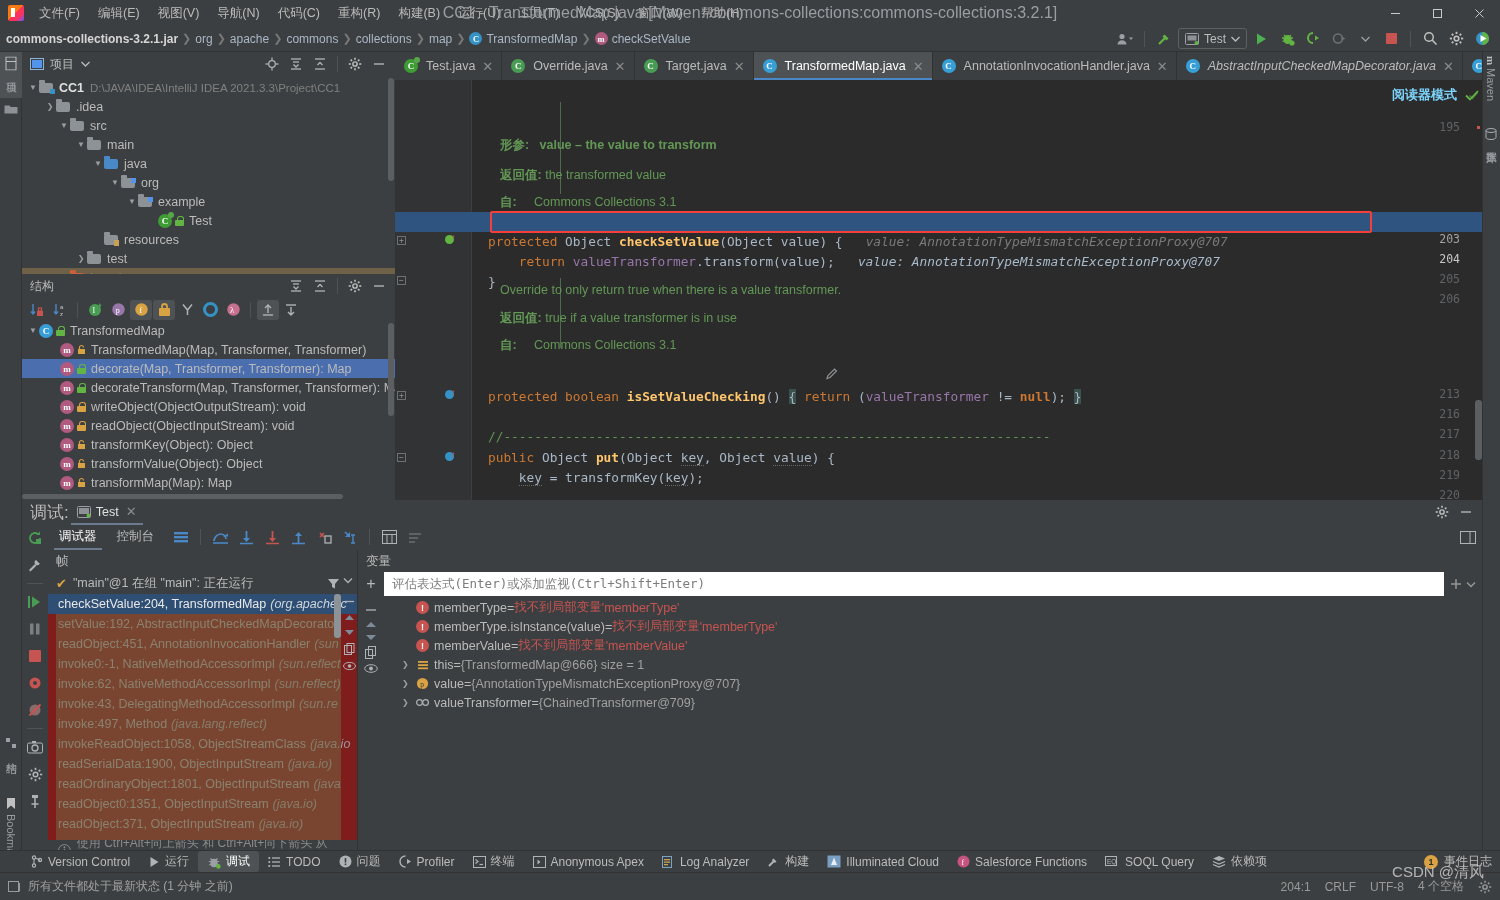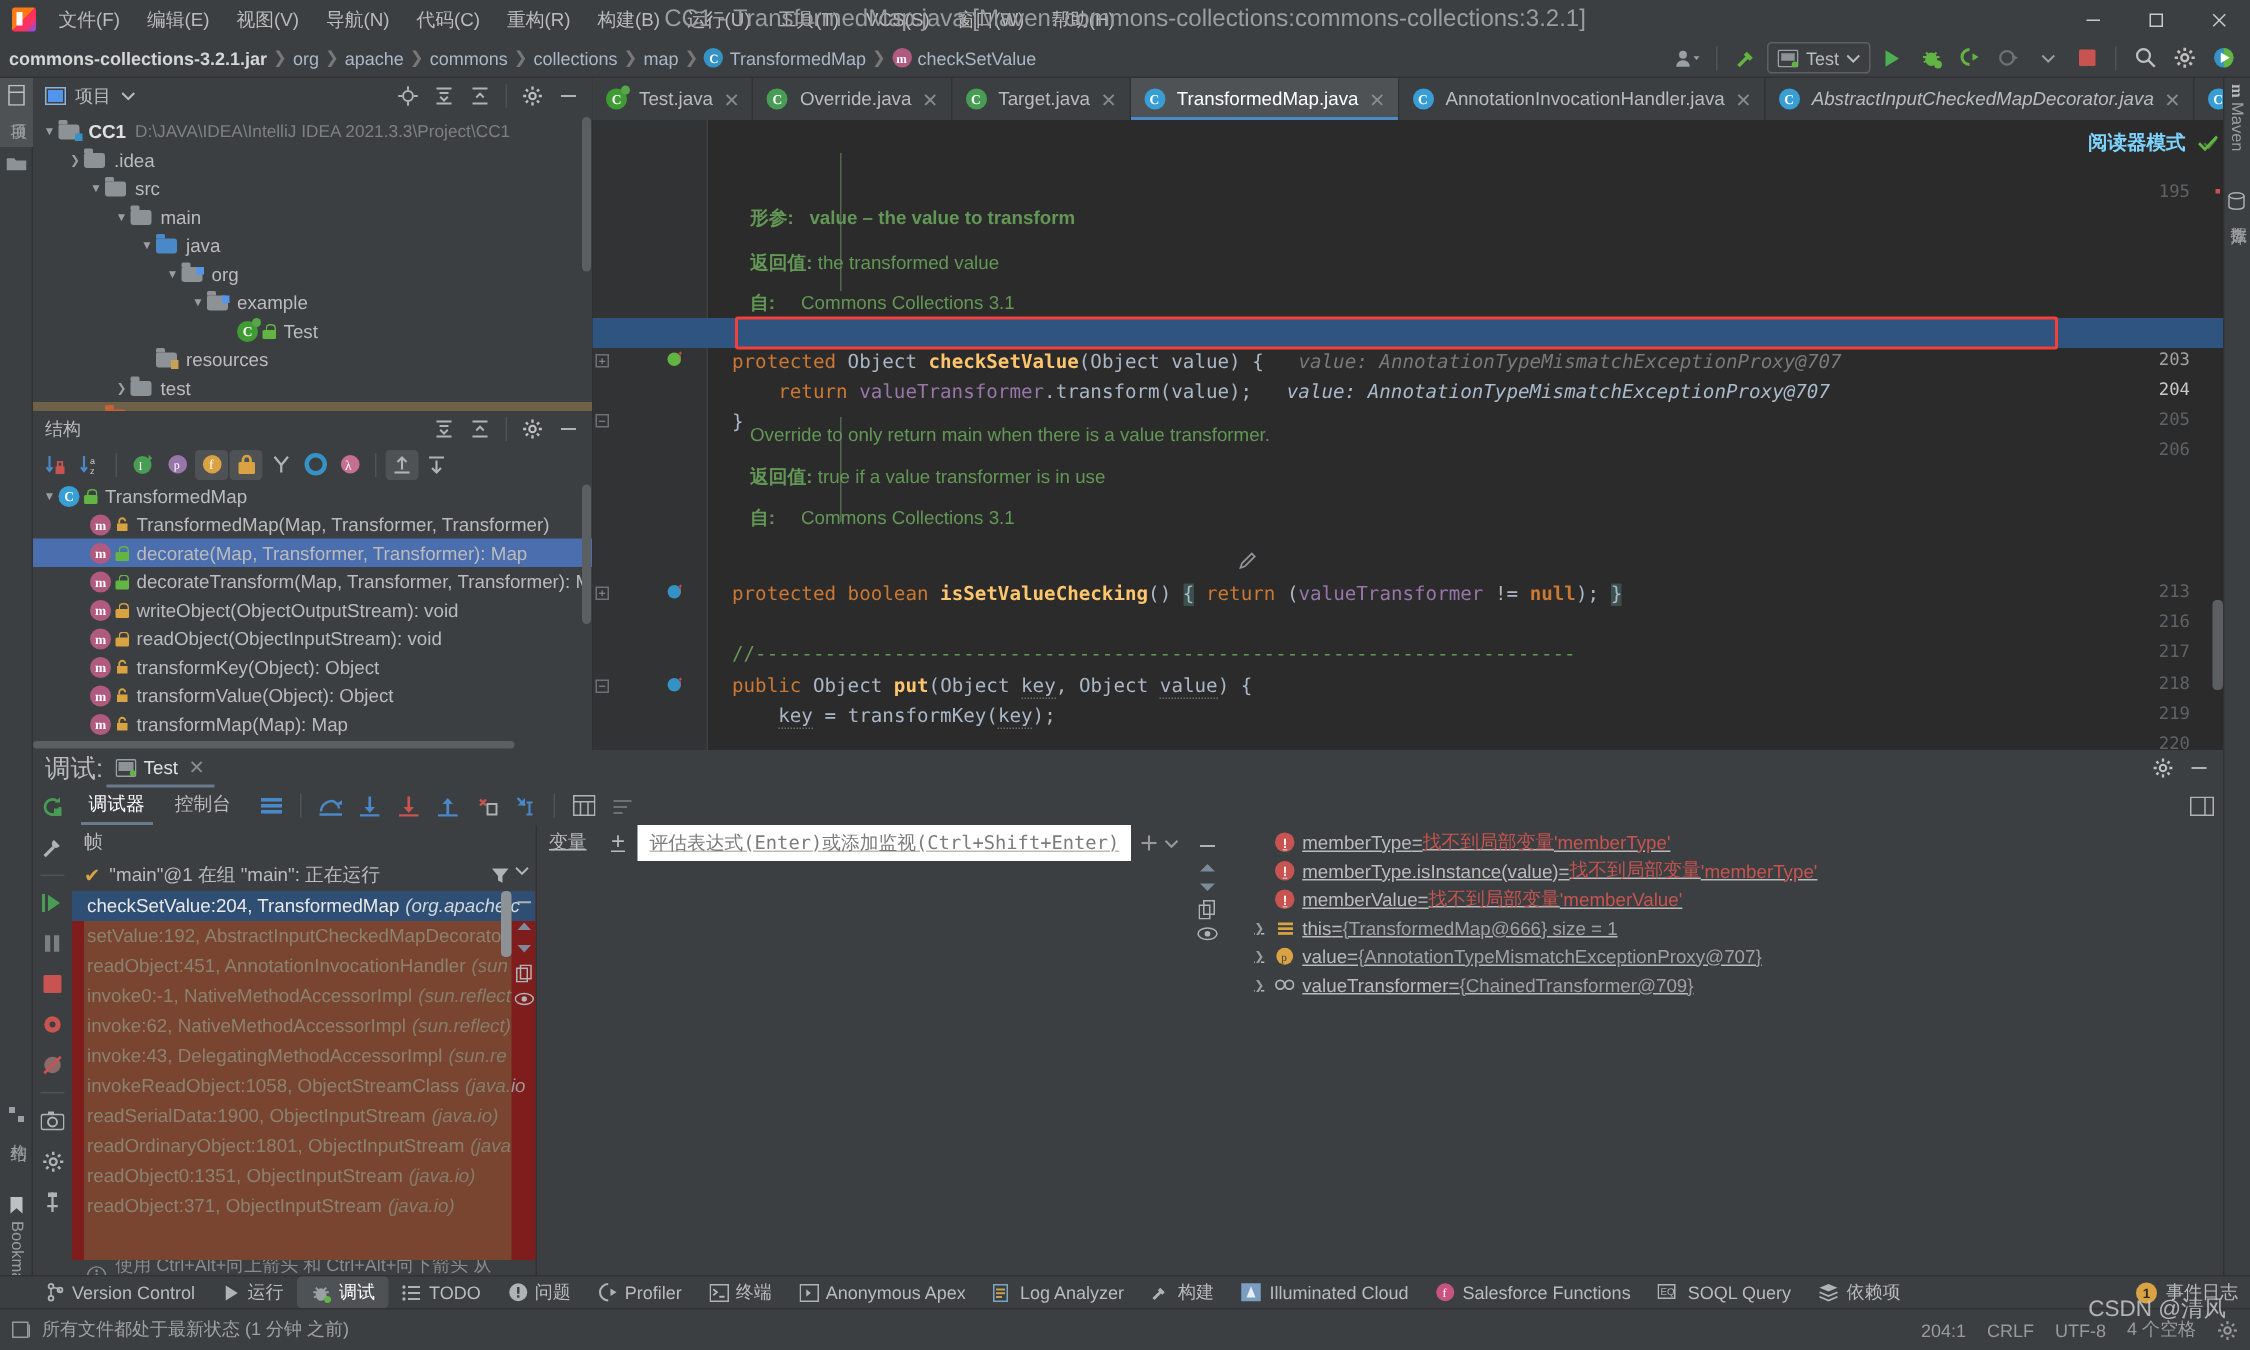--- a/index.html
+++ b/index.html
@@ -136,21 +136,21 @@
   .dpanes { flex:1; display:flex; }
   .frames { width:310px; display:flex; flex-direction:column; border-right:1px solid #323232; position:relative;}
   .paneh { height:22px; display:flex; align-items:center; padding:0 8px; font-size:12.5px; color:#bbbbbb; }
   .thread { height:22px; display:flex; align-items:center; gap:6px; padding:0 4px 0 8px; font-size:12.5px; color:#bbbbbb; }
   .framelist { flex:1; position:relative; overflow:hidden; background:#7f1d1d; }
   .frow { height:20px; display:flex; align-items:center; padding:0 6px 0 10px; font-size:12.5px; white-space:nowrap; color:#a4a4a4; }
   .frow.top { background:#2f4e73; color:#e8e8e8; }
   .frow .pkgn { color:#9a9a9a; font-style:italic; margin-left:4px; }
   .frow.top .pkgn { color:#cfd6dd; }
   .frames-overlay { position:absolute; left:8px; right:16px; top:0; bottom:0; background:rgba(116,102,66,0.55); pointer-events:none; }
-  .vars { flex:1; display:flex; flex-direction:row; position:relative;text-decoration:underline; }
+  .vars { flex:1; display:flex; flex-direction:column; position:relative; }
   .watchbar { display:flex; align-items:stretch; height:24px; }
   .watchplus { width:26px; display:flex; align-items:center; justify-content:center; color:#b9b9b9; font-size:16px; }
   .watchinput { flex:1; background:#ffffff; display:flex; align-items:center; padding:0 8px; color:#7c7c7c; font-size:12.5px; font-family:"DejaVu Sans Mono",monospace; }
   .watchright { display:flex; align-items:center; gap:4px; padding:0 6px; color:#9a9a9a; }
   .varsbody { flex:1; display:flex; }
   .varstools { width:26px; display:flex; flex-direction:column; align-items:center; padding-top:2px; gap:4px; }
   .varslist { flex:1; padding-top:2px; }
   .vrow { height:19px; display:flex; align-items:center; font-size:12.5px; white-space:nowrap; color:#bbbbbb; padding-left:18px;}
   .vrow .exp { width:14px; color:#9a9da1; font-size:8px; flex:none; margin-left:-14px;}
   .err-ic { width:13px; height:13px; border-radius:50%; background:#c75450; color:#fff; font-size:9px; font-weight:bold; display:flex; align-items:center; justify-content:center; margin-right:5px; flex:none; font-family:"Liberation Sans",sans-serif;}
@@ -811,21 +811,21 @@
         <div class="docbar" style="top:198px; height:70px;"></div>
 
         <div class="cl jdoc" style="top:55px; left:28px;"><span class="bold">形参:</span>&nbsp;&nbsp;&nbsp;<span style="color:#629755;font-weight:bold">value – the value to transform</span></div>
         <div class="cl jdoc" style="top:85px; left:28px;"><span class="bold">返回值:</span> <span>the transformed value</span></div>
         <div class="cl jdoc" style="top:112px; left:28px;"><span class="bold">自:</span>&nbsp;&nbsp;&nbsp;&nbsp;&nbsp;<span>Commons Collections 3.1</span></div>
 
         <div class="cl" style="top:152px; left:16px;"><span class="kw">protected</span> <span class="ty">Object</span> <span class="fn" style="font-weight:bold">checkSetValue</span><span class="pl">(</span><span class="ty">Object</span> <span class="pl">value) {</span>&nbsp;&nbsp; <span class="hint">value: AnnotationTypeMismatchExceptionProxy@707</span></div>
         <div class="cl" style="top:172px; left:16px;">&nbsp;&nbsp;&nbsp;&nbsp;<span class="kw">return</span> <span class="fld">valueTransformer</span><span class="pl">.transform(value);</span>&nbsp;&nbsp; <span class="hint" style="color:#a8bacb">value: AnnotationTypeMismatchExceptionProxy@707</span></div>
         <div class="cl" style="top:192px; left:16px;"><span class="pl">}</span></div>
 
-        <div class="cl jdoc" style="top:200px; left:28px;"><span>Override to only return main when there is a value transformer.</span></div>
+        <div class="cl jdoc" style="top:200px; left:28px;"><span>Override to only return true when there is a value transformer.</span></div>
         <div class="cl jdoc" style="top:228px; left:28px;"><span class="bold">返回值:</span> <span>true if a value transformer is in use</span></div>
         <div class="cl jdoc" style="top:255px; left:28px;"><span class="bold">自:</span>&nbsp;&nbsp;&nbsp;&nbsp;&nbsp;<span>Commons Collections 3.1</span></div>
 
         <div class="cl" style="top:307px; left:16px;"><span class="kw">protected</span> <span class="kw">boolean</span> <span class="fn" style="font-weight:bold">isSetValueChecking</span><span class="pl">()</span> <span style="background:#3b514d" class="pl">{</span> <span class="kw">return</span> <span class="pl">(</span><span class="fld">valueTransformer</span> <span class="pl">!=</span> <span class="kws">null</span><span class="pl">);</span> <span style="background:#3b514d" class="pl">}</span></div>
         <div class="cl" style="top:347px; left:16px;"><span class="cm">//-----------------------------------------------------------------------</span></div>
         <div class="cl" style="top:368px; left:16px;"><span class="kw">public</span> <span class="ty">Object</span> <span class="fn" style="font-weight:bold">put</span><span class="pl">(</span><span class="ty">Object</span> <span class="pl und">key</span><span class="pl">,</span> <span class="ty">Object</span> <span class="pl und">value</span><span class="pl">) {</span></div>
         <div class="cl" style="top:388px; left:16px;">&nbsp;&nbsp;&nbsp;&nbsp;<span class="pl und">key</span> <span class="pl">=</span> <span class="pl">transformKey(</span><span class="pl und">key</span><span class="pl">);</span></div>
         <div class="cl" style="top:408px; left:16px;margin-top:40px;">&nbsp;&nbsp;&nbsp;&nbsp;<span class="pl und">value</span> <span class="pl">=</span> <span class="pl">transformValue(</span><span class="pl und">value</span><span class="pl">);</span></div>
 
       </div>
@@ -1077,20 +1077,24 @@
                 </div>
               <div class="frow">
                   <span>invoke:62, NativeMethodAccessorImpl</span>
                   <span class="pkgn">(sun.reflect)</span>
                 </div>
               <div class="frow">
                   <span>invoke:43, DelegatingMethodAccessorImpl</span>
                   <span class="pkgn">(sun.re</span>
                 </div>
               <div class="frow">
+                  <span>invoke:497, Method</span>
+                  <span class="pkgn">(java.lang.reflect)</span>
+                </div>
+              <div class="frow">
                   <span>invokeReadObject:1058, ObjectStreamClass</span>
                   <span class="pkgn">(java.io</span>
                 </div>
               <div class="frow">
                   <span>readSerialData:1900, ObjectInputStream</span>
                   <span class="pkgn">(java.io)</span>
                 </div>
               <div class="frow">
                   <span>readOrdinaryObject:1801, ObjectInputStream</span>
                   <span class="pkgn">(java</span>

